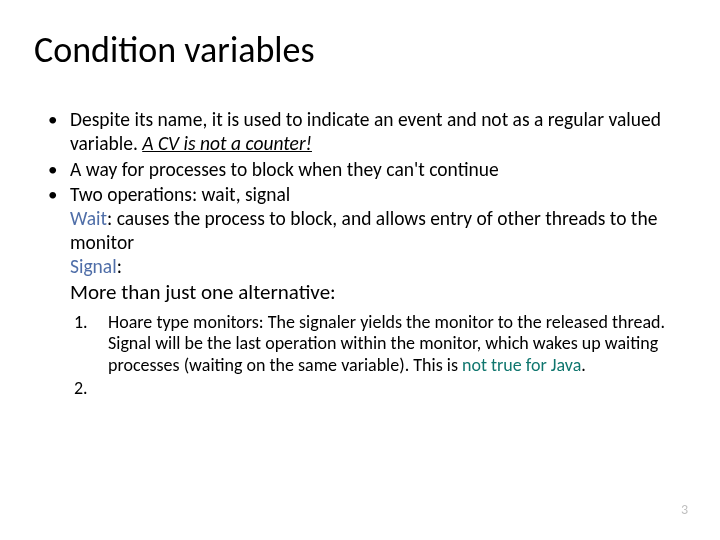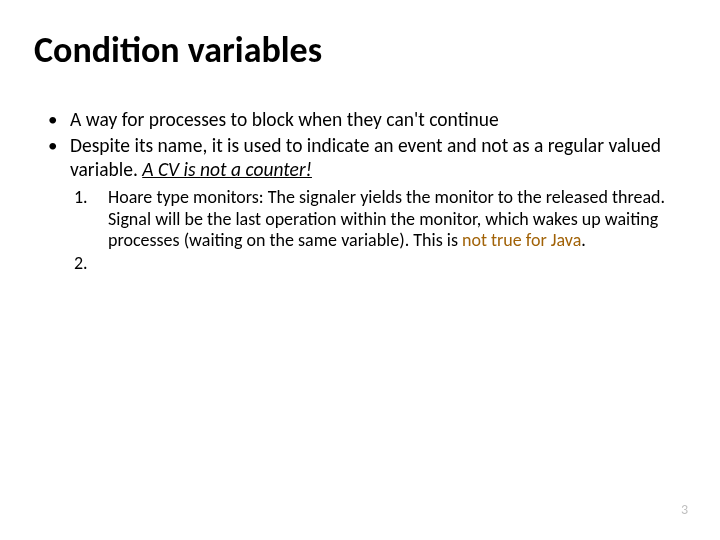--- a/index.html
+++ b/index.html
@@ -7,21 +7,21 @@
     width: 720px;
     height: 540px;
     background: #fff;
     font-family: Calibri, Arial, sans-serif;
     color: #000;
     position: relative;
     padding: 28px 38px 20px 38px;
   }
   .title {
     font-size: 36px;
-    font-weight: 700;
+    font-weight: 400;
     margin-bottom: 36px;
     margin-left: -4px;
   }
   .bullets {
     list-style: none;
     padding-left: 32px;
     font-size: 19.5px;
     line-height: 1.22;
   }
   .bullets > li {
@@ -36,21 +36,21 @@
     font-size: 19px;
   }
   .emph {
     font-style: italic;
     text-decoration: underline;
   }
   .term {
     color: #4f6ea8;
   }
   .notjava {
-    color: #a16207;
+    color: #0f766e;
   }
   .more {
     font-size: 21px;
     margin-top: 2px;
   }
   .numlist {
     list-style: none;
     padding-left: 70px;
     font-size: 18px;
     line-height: 1.18;
@@ -73,24 +73,30 @@
     font-size: 14px;
   }
 </style>
 </head>
 <body>
 
 <h1 class="title">Condition variables</h1>
 
 <ul class="bullets">
   <li>
+    <span>Despite its name, it is used to indicate an event and not as a regular valued variable. </span><span class="emph">A CV is not a counter!</span>
+  </li>
+  <li>
     <span>A way for processes to block when they can't continue</span>
   </li>
   <li>
-    <span>Despite its name, it is used to indicate an event and not as a regular valued variable. </span><span class="emph">A CV is not a counter!</span>
+    <span>Two operations: wait, signal</span><br>
+    <span class="term">Wait</span><span>: causes the process to block, and allows entry of other threads to the monitor</span><br>
+    <span class="term">Signal</span><span>:</span>
+    <div class="more">More than just one alternative:</div>
   </li>
 </ul>
 
 <ol class="numlist">
   <li>
     <span class="num">1.</span>
     <span>Hoare type monitors: The signaler yields the monitor to the released thread. Signal will be the last operation within the monitor, which wakes up waiting processes (waiting on the same variable). This is </span><span class="notjava">not true for Java</span><span>.</span>
   </li>
   <li>
     <span class="num">2.</span>

